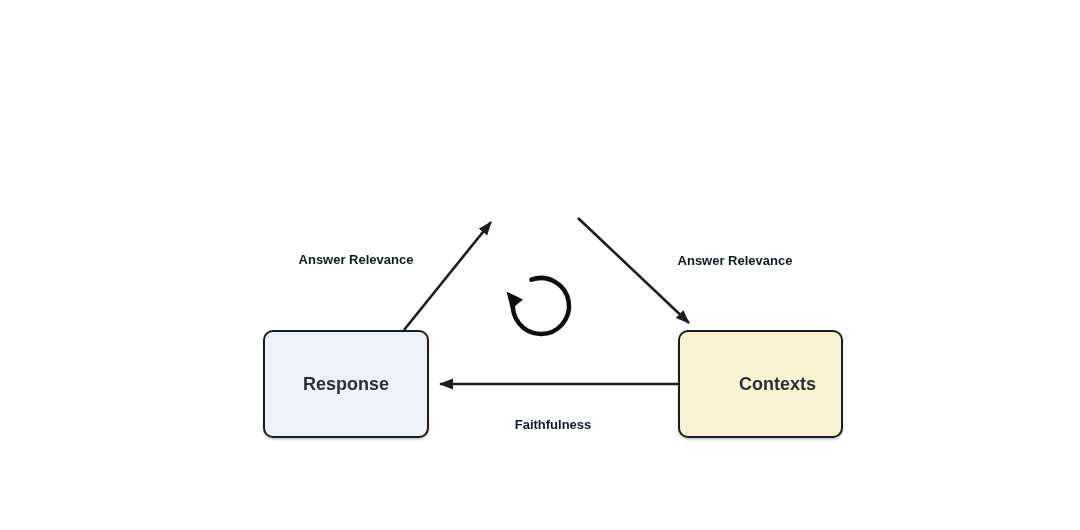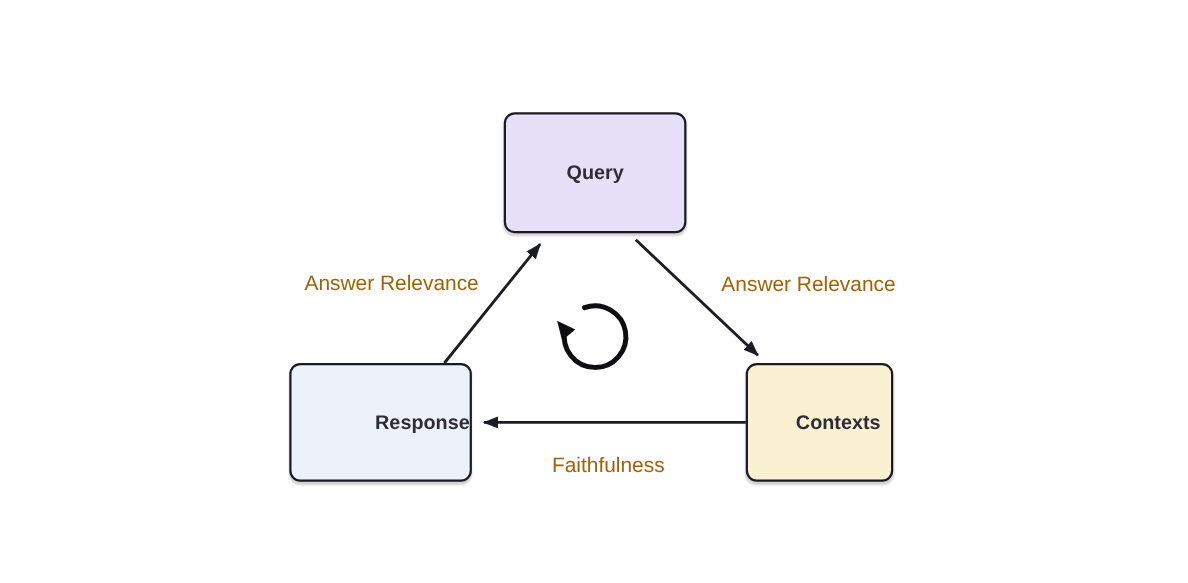--- a/index.html
+++ b/index.html
@@ -20,26 +20,26 @@
   .node {
     position: absolute;
     display: flex; align-items: center; justify-content: center;
     border: 2.5px solid #1b1b24;
     border-radius: 10px;
     font-size: 18px; font-weight: bold; color: #2d2d3a;
     box-shadow: 0 2px 2px rgba(0,0,0,0.18);
     text-align: center;
   }
   .node-query    { left: 458px; top: 102px; width: 166px; height: 110px; background: #e6e0f8; }
-  .node-response { left: 263px; top: 330px; width: 166px; height: 108px; background: #edf1f9; justify-content: flex-end; }
-  .node-contexts { left: 678px; top: 330px; width: 134px; height: 108px; background: #faf0d2; padding-left: 34px; }
+  .node-response { left: 263px; top: 330px; width: 166px; height: 108px; background: #edf1f9; }
+  .node-contexts { left: 678px; top: 330px; width: 165px; height: 108px; background: #faf0d2; padding-left: 34px; }
   .edge-label {
     position: absolute;
     transform: translate(-50%, -50%);
-    font-size: 19px; font-weight: normal; color: #a16207;
+    font-size: 13px; font-weight: bold; color: #0f172a;
     white-space: nowrap;
   }
   .label-answer-relevance  { left: 356px; top: 259px; }
   .label-context-relevance { left: 735px; top: 260px; }
   .label-faithfulness      { left: 553px; top: 424px; }
 </style>
 </head>
 <body>
 
 <div class="canvas">
@@ -56,23 +56,20 @@
     <line x1="578" y1="218" x2="689" y2="323" stroke="#1b1b24" stroke-width="2.6" marker-end="url(#arrowhead)"></line>
 
     <line x1="678" y1="384" x2="440" y2="384" stroke="#1b1b24" stroke-width="2.6" marker-end="url(#arrowhead)"></line>
 
     <g>
       <path d="M 531.4 279.7 A 28 28 0 1 1 513.6 300.2" fill="none" stroke="#0e0e12" stroke-width="4.5" stroke-linecap="round"></path>
       <polygon points="506.5,291.5 523,299.5 511,309.5" fill="#0e0e12"></polygon>
     </g>
   </svg>
 
-  <div class="node node-query">
-    <span>Query</span>
-  </div>
 
   <div class="node node-response">
     <span>Response</span>
   </div>
 
   <div class="node node-contexts">
     <span>Contexts</span>
   </div>
 
   <div class="edge-label label-answer-relevance">Answer Relevance</div>

